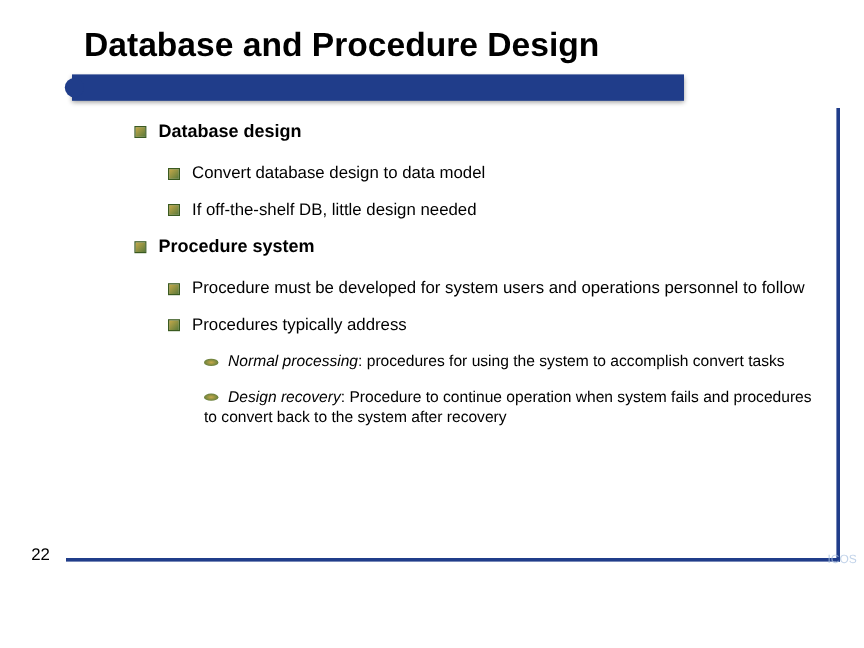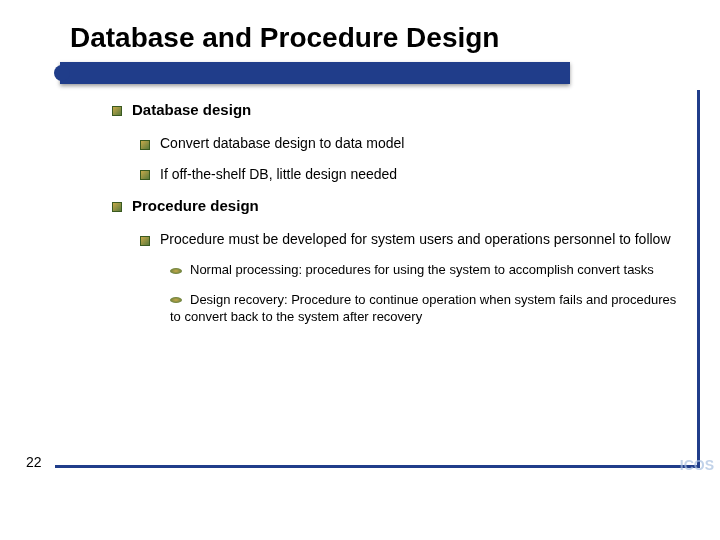--- a/index.html
+++ b/index.html
@@ -92,57 +92,58 @@
   .l3::before {
     content: "";
     display: inline-block;
     width: 12px;
     height: 6px;
     margin-right: 8px;
     vertical-align: middle;
     background: radial-gradient(ellipse at center, #c7a94a 0%, #5a7a3a 80%);
     border-radius: 50%;
   }
-  .ital { }
+  .ital { font-style: italic; }
   .page-num {
     position: absolute;
     left: 26px;
     bottom: 16px;
     font-size: 14px;
     color: #000;
   }
   .ghost-logo {
     position: absolute;
     right: 6px;
     bottom: 14px;
-    font-size: 14px;
+    font-size: 10px;
     color: #a8c0e0;
-    font-weight: bold;
+    font-weight: normal;
     line-height: 1;
     text-align: left;
     opacity: 0.7;
   }
 </style>
 </head>
 <body>
 
 <div class="slide">
 
   <div class="title">Database and Procedure Design</div>
   <div class="title-bar"></div>
   <div class="content-frame"></div>
 
   <div class="content">
 
     <div class="l1"><span>Database design</span></div>
     <div class="l2"><span>Convert database design to data model</span></div>
     <div class="l2"><span>If off-the-shelf DB, little design needed</span></div>
 
-    <div class="l1"><span>Procedure design</span></div>
+    <div class="l1"><span>Procedure system</span></div>
     <div class="l2"><span>Procedure must be developed for system users and operations personnel to follow</span></div>
+    <div class="l2"><span>Procedures typically address</span></div>
 
     <div class="l3"><span class="ital">Normal processing</span><span>: procedures for using the system to accomplish convert tasks</span></div>
     <div class="l3"><span class="ital">Design recovery</span><span>: Procedure to continue operation when system fails and procedures to convert back to the system after recovery</span></div>
 
   </div>
 
   <div class="page-num">22</div>
   <div class="ghost-logo">ICOS</div>
 </div>
 

